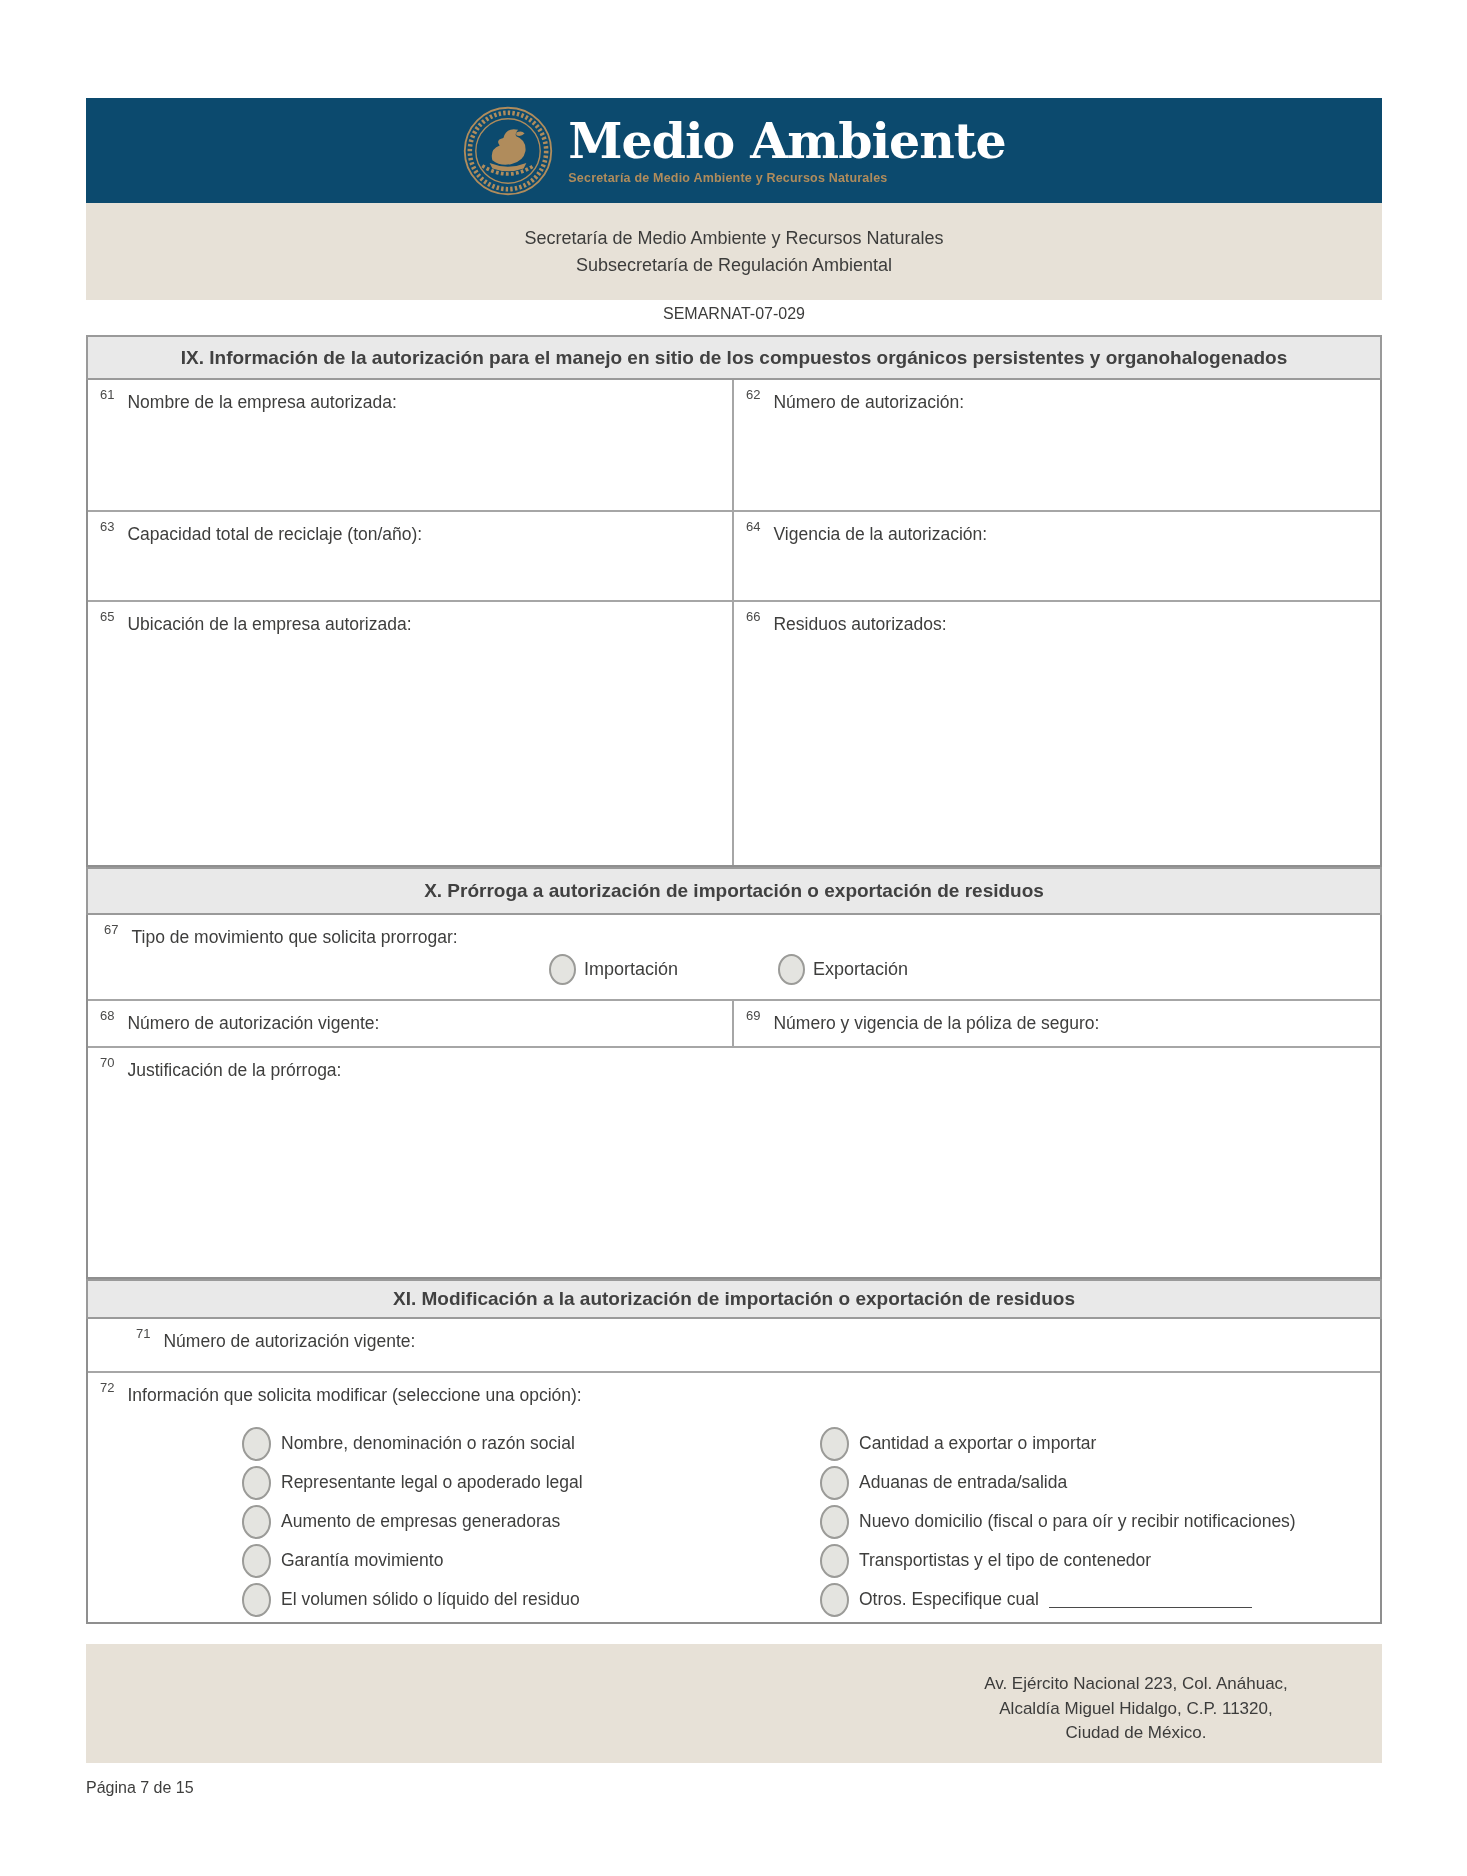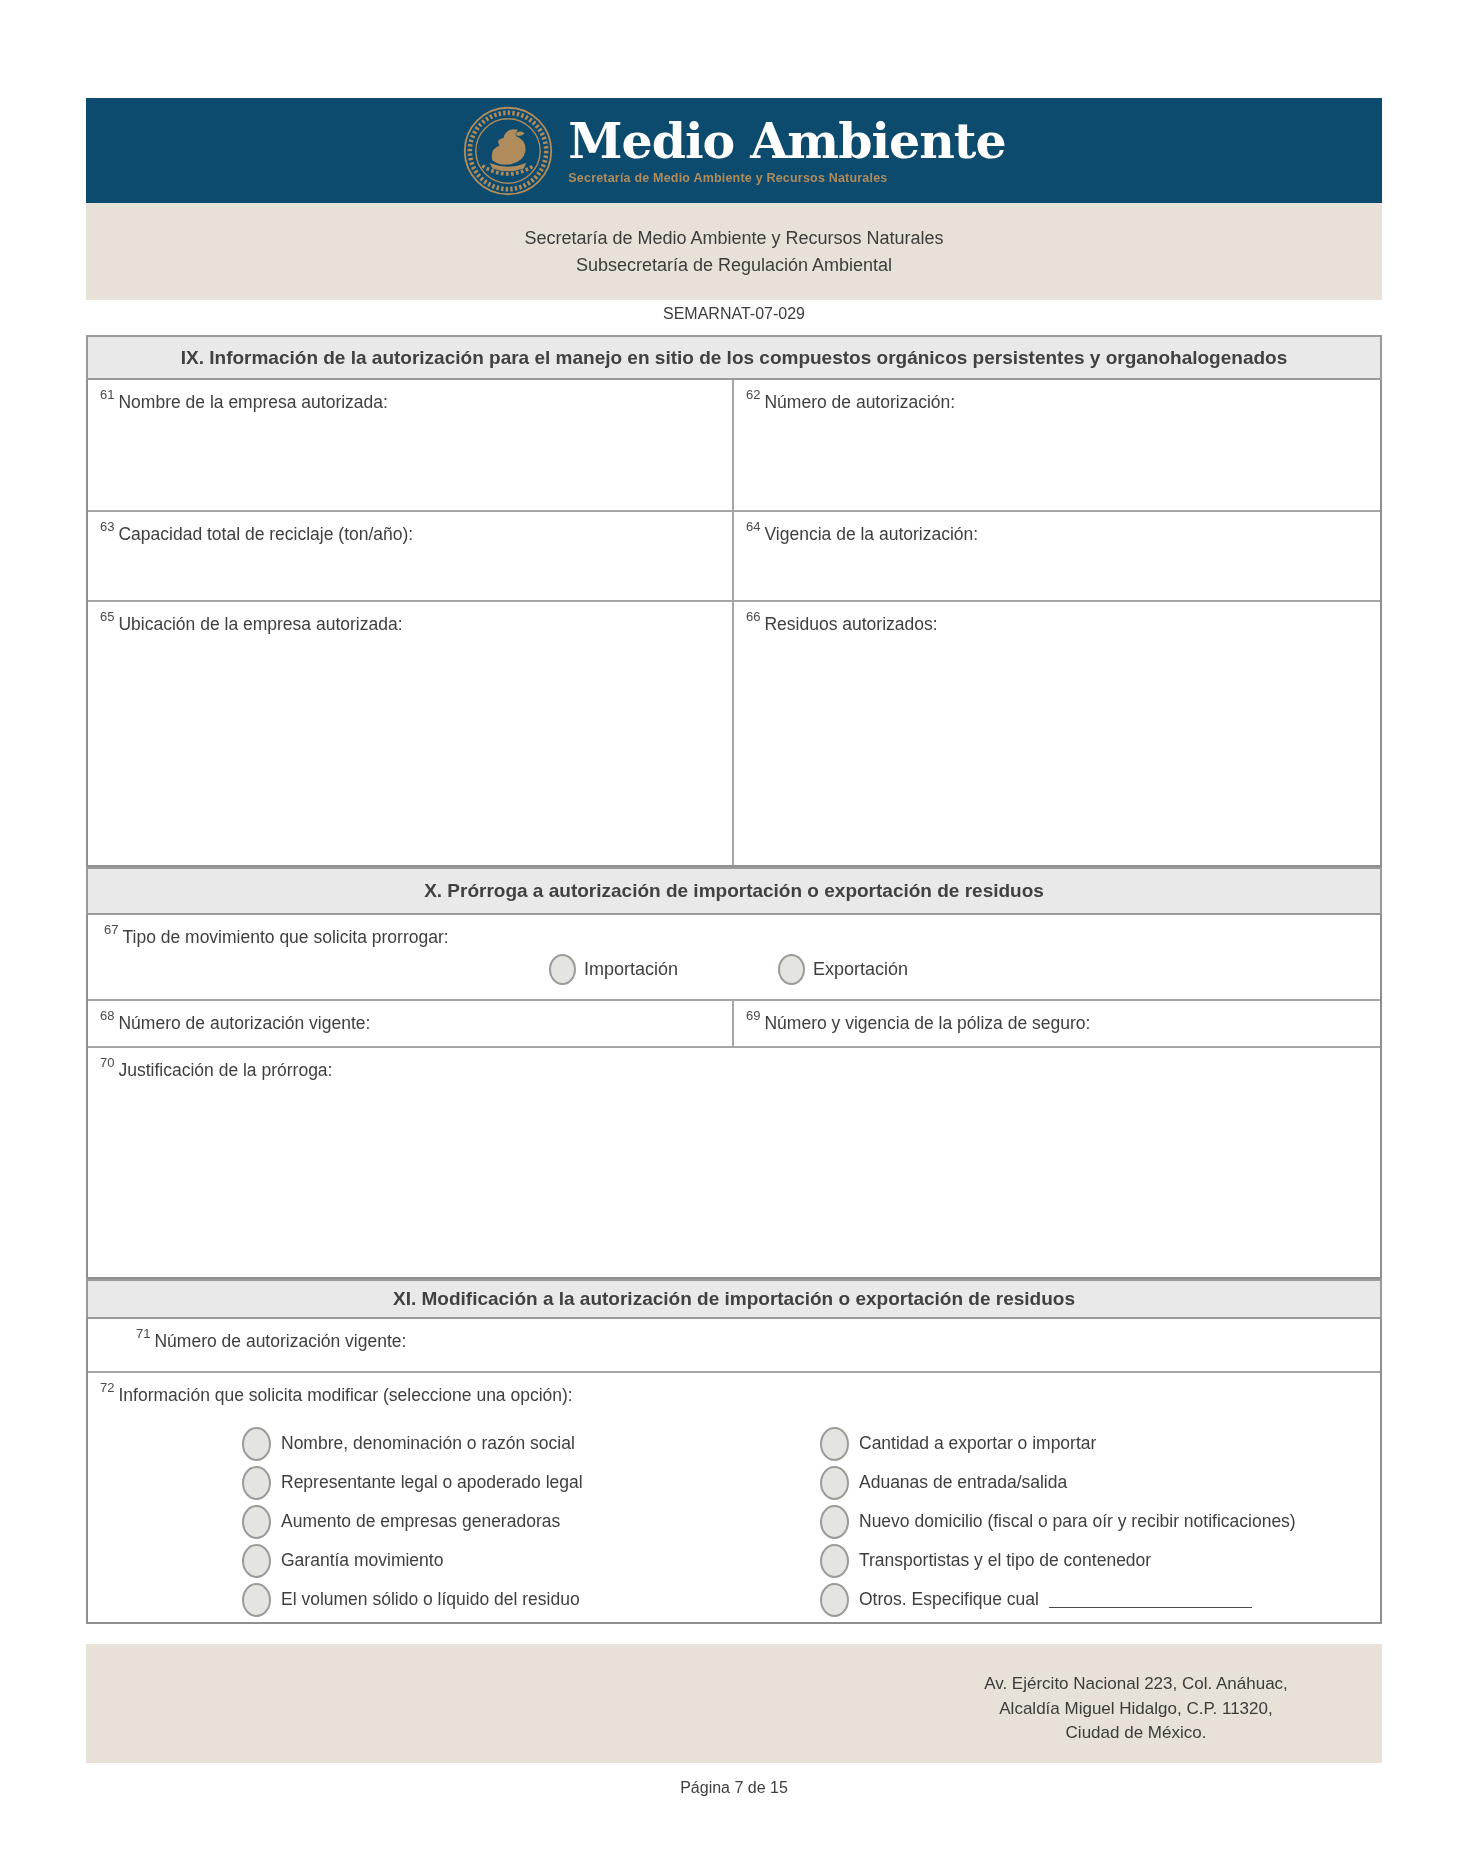--- a/index.html
+++ b/index.html
@@ -50,21 +50,21 @@
   .h-x  { height:48px;text-align:center; }
   .h-xi { height:40px; }
 
   .tbl { border:2px solid #8F8F8F; border-top:none; background:#ffffff; }
   .trow { display:grid; grid-template-columns:644px 1fr; }
   .rsep { border-top:2px solid #A6A6A6; }
   .cdiv { border-left:2px solid #A6A6A6; }
   .cell { padding:7px 12px; overflow:hidden; }
 
   .fnum  { font-size:13px; color:#4A4A49; vertical-align:9px; }
-  .flabel{ font-size:17.5px; color:#3E3E3D; margin-left:4px; }
+  .flabel{ font-size:17.5px; color:#3E3E3D; margin-left:13px; }
 
   
   .r61 { height:130px; } .r63 { height:90px; } .r65 { height:265px; }
   .r67 { height:84px;padding-left:16px; }  .r68 { height:47px; } .r70 { height:231px; }
   .r71 { height:52px;padding-left:48px; }  .r72 { height:251px; }
 
   
   .radio {
     width:27px; height:31px; border-radius:50%;
     background:#E4E4E0; border:2px solid #9B9B98; flex:0 0 auto;
@@ -82,21 +82,21 @@
     display:inline-block; width:203px; height:16px;
     border-bottom:1.5px solid #4A4A4A;
   }
 
   
   .address-band { margin-top:20px; height:119px; background:#E7E1D7; position:relative; }
   .address {
     position:absolute; top:28px; right:11px; width:470px;
     text-align:center; font-size:17px; line-height:24.5px; color:#3C3C3B;
   }
-  .page-number { margin-top:16px; text-align:center; font-size:16px; color:#3E3E3D; }
+  .page-number { margin-top:16px; text-align:left; font-size:16px; color:#3E3E3D; }
 </style>
 </head>
 <body>
 
 <div class="content">
 
   <header class="brand-band">
     <div class="logo">
       <svg class="seal" viewBox="0 0 100 100" aria-hidden="true">
         <g fill="none" stroke="#B08C5C">

